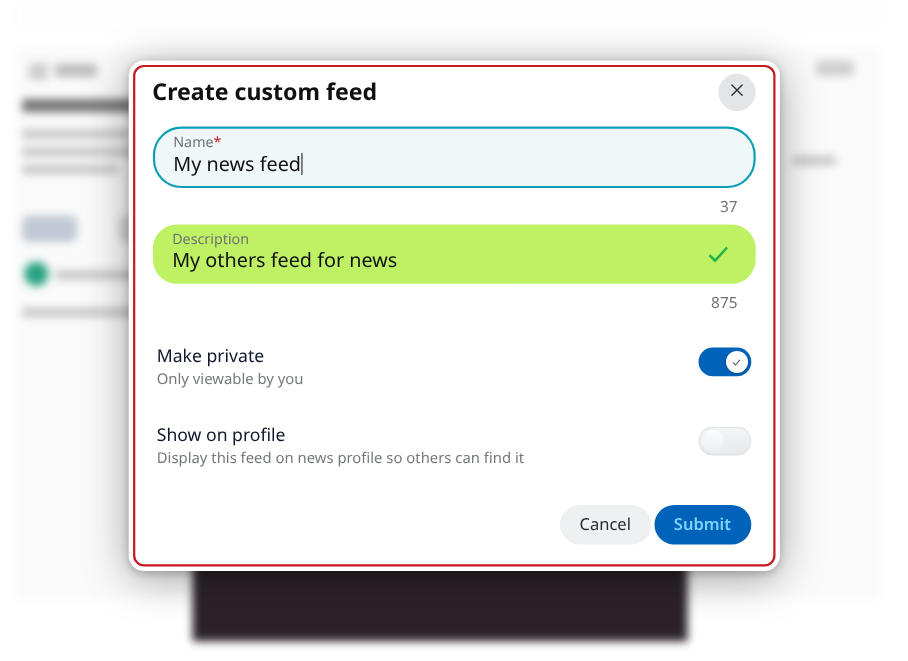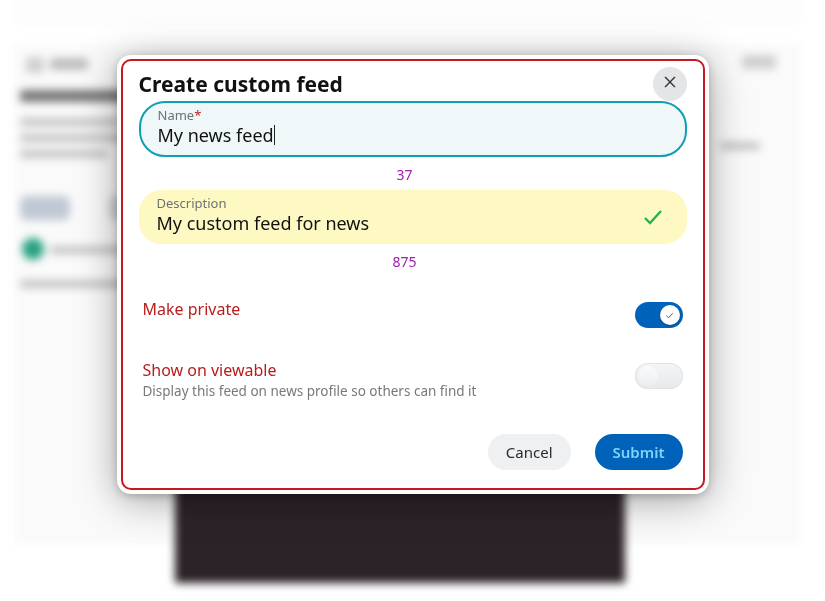--- a/index.html
+++ b/index.html
@@ -42,44 +42,44 @@
 
   
   .overlay{position:absolute;inset:0;display:flex;align-items:flex-start;justify-content:center;}
   .modal{margin-top:55px;width:592px;background:#fff;border-radius:14px;box-shadow:0 6px 40px rgba(0,0,0,.35),0 2px 8px rgba(0,0,0,.2);overflow:hidden;}
   .modal-inner{margin:4px;border:2px solid var(--outline);border-radius:10px;padding:6px 16px 14px 16px;}
   .modal-header{display:flex;align-items:center;justify-content:space-between;}
   .modal-title{font-size:21px;font-weight:700;color:#111;}
   .close-btn{width:34px;height:34px;border-radius:50%;background:#e3e5e7;display:flex;align-items:center;justify-content:center;border:none;cursor:pointer;}
   .close-btn svg{width:16px;height:16px;stroke:#333;}
   
-  .field-wrap{}
-  .field{position:relative;background:#fef9c3;border-radius:22px;padding:6px 18px 10px 18px;}
+  .field-wrap{margin-top:14px;}
+  .field{position:relative;background:#bef264;border-radius:22px;padding:6px 18px 10px 18px;}
   .field.focused{border:2px solid var(--focus);background:#f0f7f8;border-radius:26px;padding:5px 17px 9px 17px;}
   .field-label{font-size:13px;color:#6f7274;line-height:1.2;}
   .req{color:#c21a1a;}
   .field-value{font-size:18px;color:#111;margin-top:1px;line-height:1.2;display:flex;align-items:flex-start;}
   .caret{display:inline-block;width:1px;height:20px;background:#222;margin-left:0px;animation:bl 1.1s step-end infinite;}
   @keyframes bl{50%{opacity:0}}
-  .counter{font-size:14px;color:#a21caf;text-align:center;margin:8px 16px 0 0;}
+  .counter{font-size:14px;color:#737373;text-align:right;margin:8px 16px 0 0;}
   .field .valid-icon{position:absolute;right:22px;top:50%;transform:translateY(-50%);width:24px;height:24px;}
   .valid-icon svg{stroke:var(--good);stroke-width:2.3;fill:none;}
   
   .toggle-row{display:flex;align-items:flex-start;justify-content:space-between;margin:28px 4px 0 4px;}
-  .toggle-txt .ttl{font-size:16px;color:#b91c1c;line-height:1.3;}
+  .toggle-txt .ttl{font-size:16px;color:#0f172a;line-height:1.3;}
   .toggle-txt .sub{font-size:13.5px;color:#76797b;margin-top:1px;}
   .toggle{width:48px;height:26px;border-radius:20px;position:relative;flex-shrink:0;cursor:pointer;border:none;padding:0;margin-top:3px;}
   .toggle.on{background:var(--accent);}
   .toggle.off{background:linear-gradient(#f3f5f7,#e6e8ea);box-shadow:inset 0 0 0 1px #e1e3e5;}
   .knob{position:absolute;top:3px;width:20px;height:20px;border-radius:50%;background:#fff;display:flex;align-items:center;justify-content:center;box-shadow:0 1px 2px rgba(0,0,0,.25);}
   .toggle.on .knob{right:3px;}
   .toggle.off .knob{left:3px;box-shadow:none;background:linear-gradient(#fafbfc,#eceef0);}
   .knob svg{width:11px;height:11px;stroke:#555;stroke-width:2;fill:none;}
   
-  .actions{display:flex;justify-content:flex-end;gap:24px;margin-top:34px;margin-right:4px;margin-bottom:4px;}
+  .actions{display:flex;justify-content:flex-end;gap:3px;margin-top:34px;margin-right:4px;margin-bottom:4px;}
   .btn{border:none;border-radius:18px;padding:8px 18px;font-size:15px;cursor:pointer;}
   .btn.secondary{background:#eef0f1;color:#2a2b2c;}
   .btn.primary{background:var(--accent);color:#7dd3fc;font-weight:600;}
 </style>
 </head>
 <body>
 
 <div class="bg">
   <div class="region r1"></div>
   <div class="region r2"></div>
@@ -126,47 +126,48 @@
               <span class="caret"></span>
           </div>
         </div>
         <div class="counter">37</div>
       </div>
 
       <div class="field-wrap" style="margin-top:6px;">
         <div class="field">
           <div class="field-label">Description</div>
           <div class="field-value">
-            <span>My custom feed for news</span>
+            <span>My others feed for news</span>
           </div>
           <span class="valid-icon">
             <svg viewBox="0 0 24 24">
                 <polyline points="4 13 9 18 20 6"></polyline>
               </svg>
           </span>
         </div>
         <div class="counter">875</div>
       </div>
 
       <div class="toggle-row">
         <div class="toggle-txt">
           <div class="ttl">Make private</div>
+          <div class="sub">Only viewable by you</div>
         </div>
         <button class="toggle on">
           <span class="knob">
             <svg viewBox="0 0 24 24">
                 <polyline points="5 12 10 17 19 7"></polyline>
               </svg>
           </span>
         </button>
       </div>
 
       <div class="toggle-row" style="margin-top:32px;">
         <div class="toggle-txt">
-          <div class="ttl">Show on viewable</div>
+          <div class="ttl">Show on profile</div>
           <div class="sub">Display this feed on news profile so others can find it</div>
         </div>
         <button class="toggle off">
           <span class="knob"></span>
         </button>
       </div>
 
       <div class="actions">
         <button class="btn secondary">Cancel</button>
         <button class="btn primary">Submit</button>

